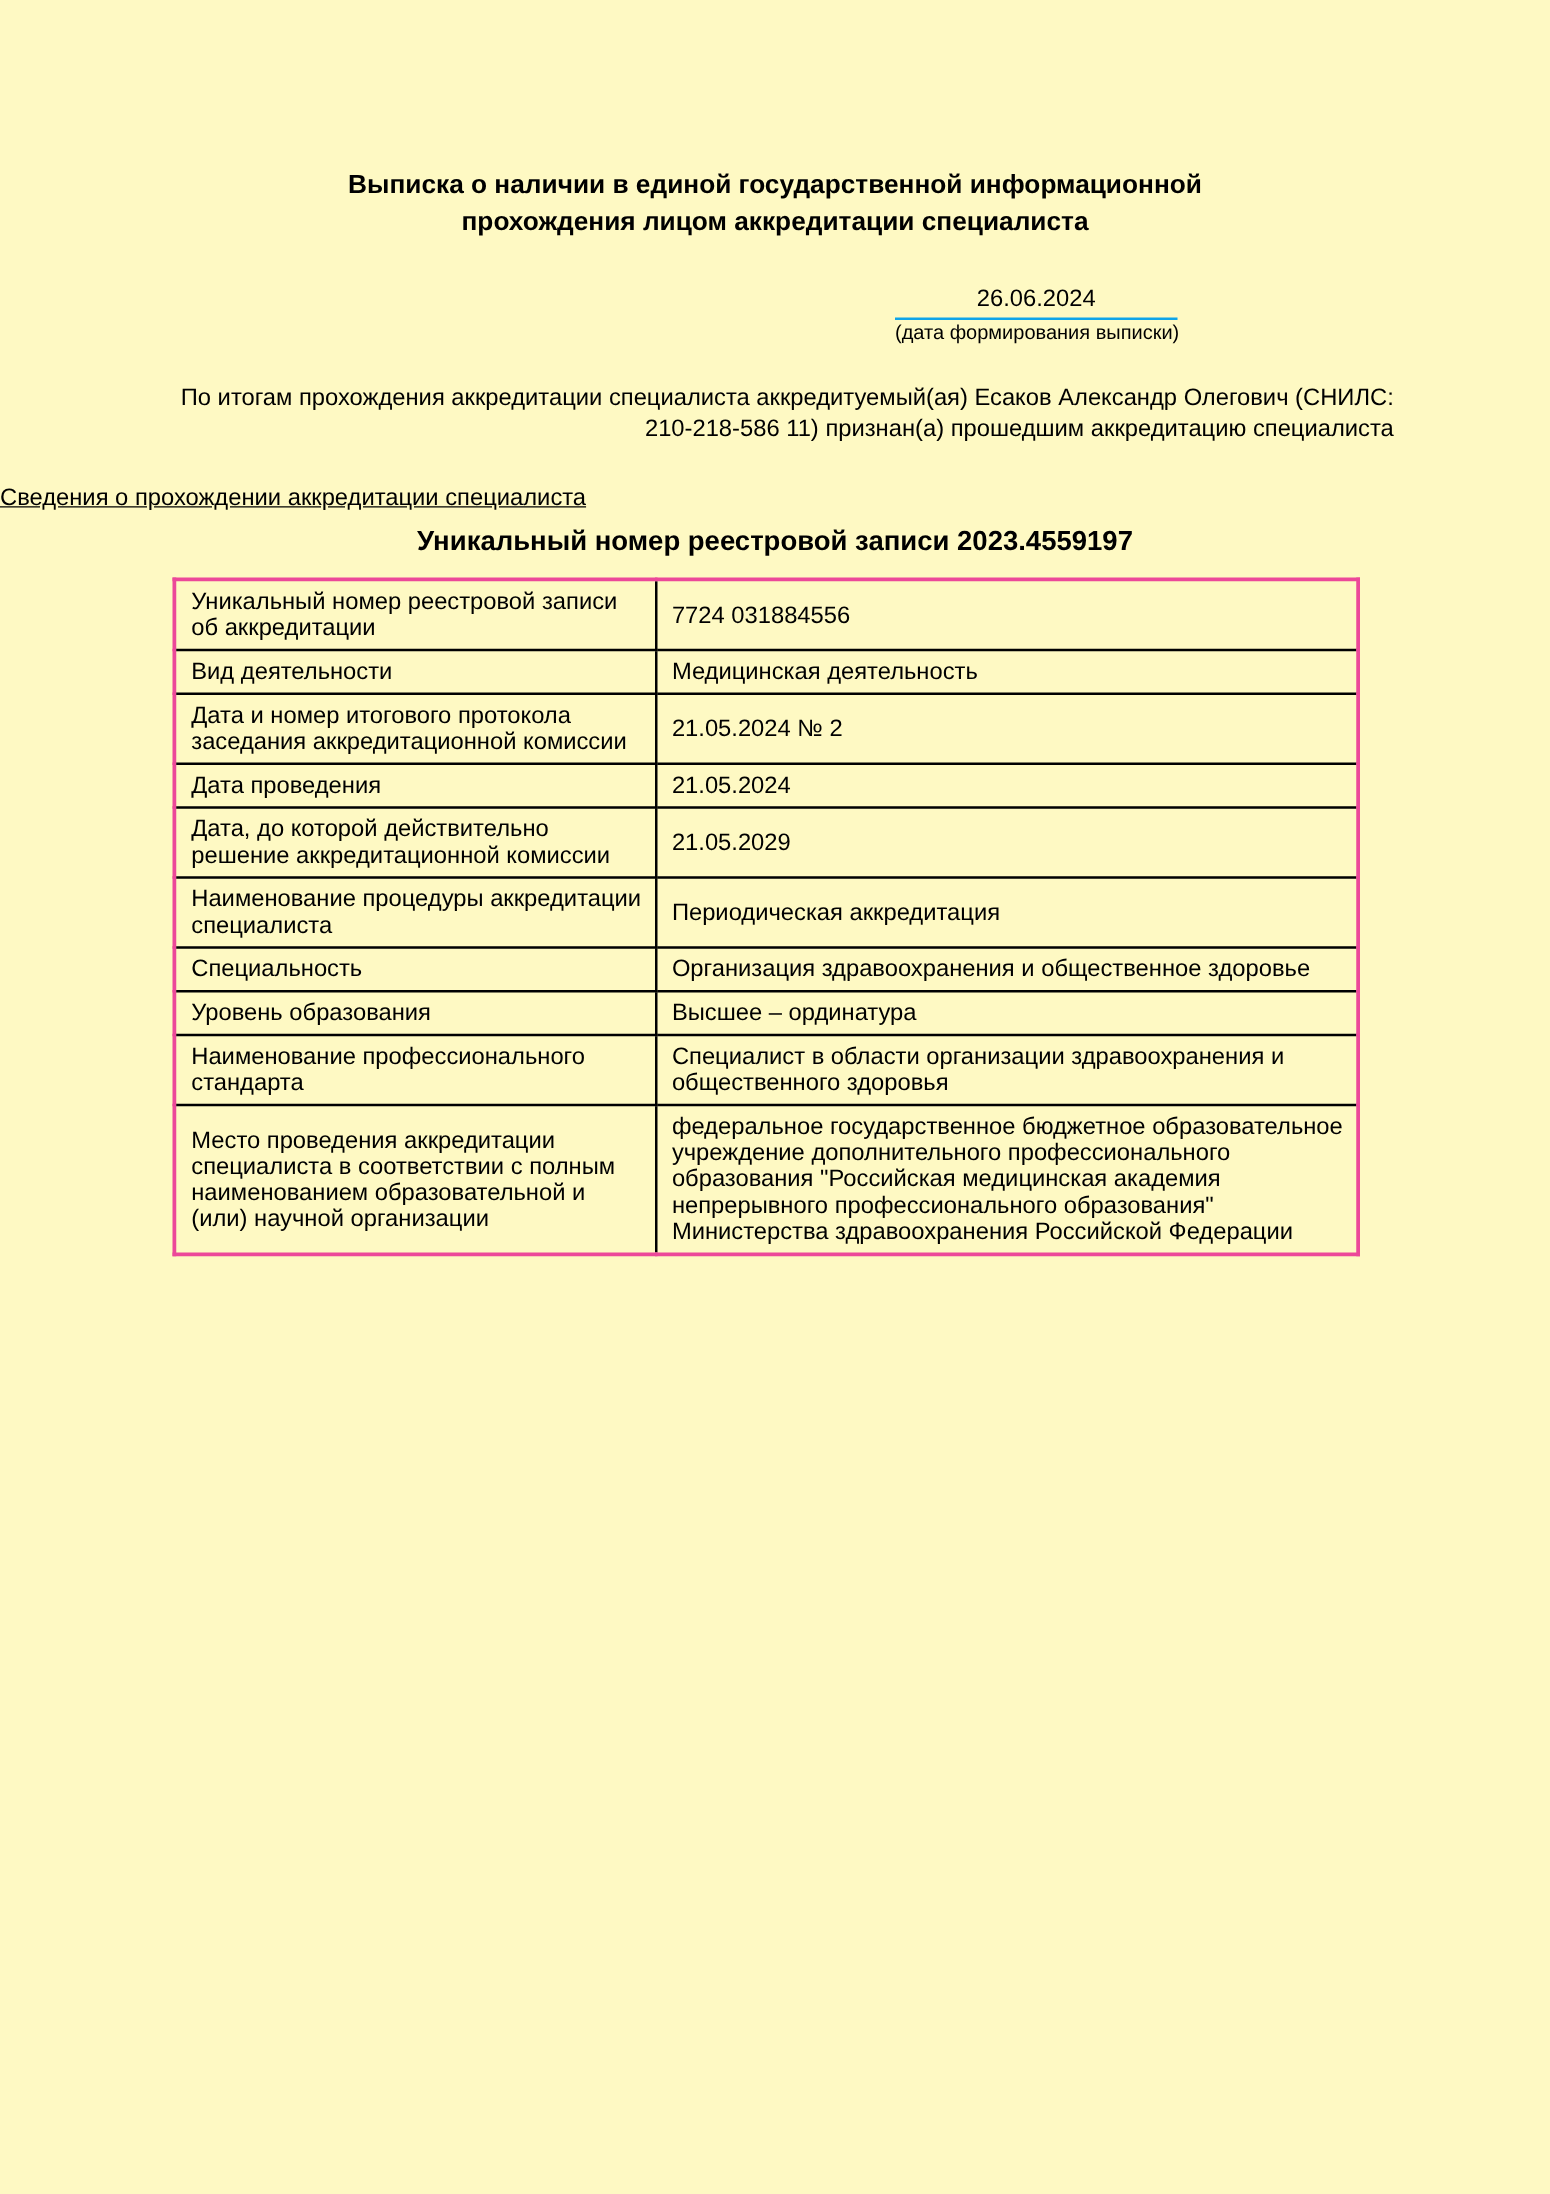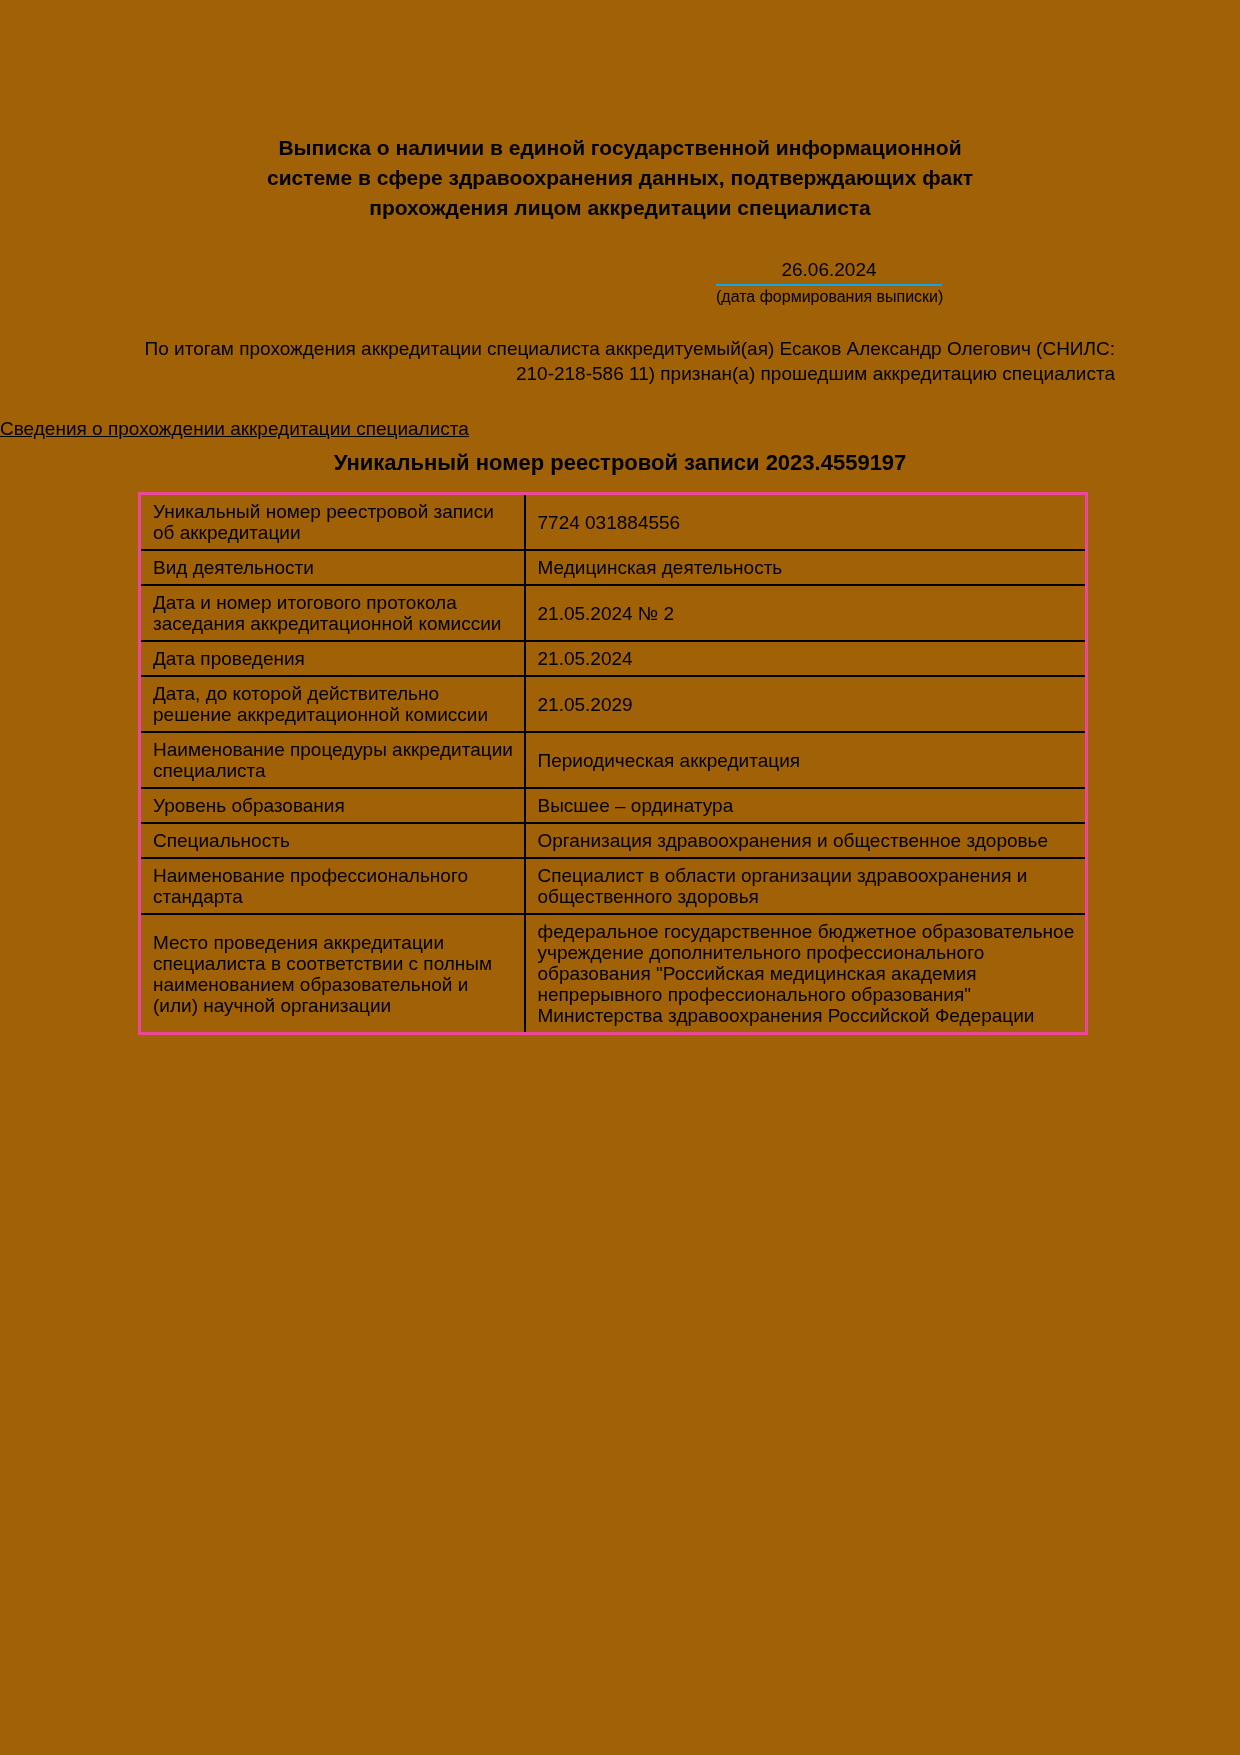--- a/index.html
+++ b/index.html
@@ -1,21 +1,21 @@
 <!DOCTYPE html>
 <html lang="ru"><head>
 <meta charset="utf-8">
 <style>
   html, body { margin: 0; padding: 0; background: #ffffff; }
   .page {
     position: relative;
     width: 1240px;
     height: 1755px;
     margin: 0 auto;
-    background: #a16207;
+    background: #fef9c3;
     color: #000000;
     font-family: "Liberation Sans", sans-serif;
     overflow: hidden;
     box-sizing: border-box;
   }
   .doc-title {
     margin: 133px auto 0 auto;
     text-align: center;
     font-size: 21px;
     font-weight: bold;
@@ -74,21 +74,20 @@
   }
   col.col-label { width: 385px; }
 </style>
 </head>
 <body>
 
 <div class="page">
 
   <div class="doc-title">
     <div>Выписка о наличии в единой государственной информационной</div>
-    <div>системе в сфере здравоохранения данных, подтверждающих факт</div>
     <div>прохождения лицом аккредитации специалиста</div>
   </div>
 
   <div class="date-block">
     <span class="date-value">26.06.2024</span>
     <div class="date-caption">(дата формирования выписки)</div>
   </div>
 
   <p class="intro">По итогам прохождения аккредитации специалиста аккредитуемый(ая) Есаков Александр Олегович (СНИЛС: 210-218-586 11) признан(а) прошедшим аккредитацию специалиста</p>
 
@@ -120,26 +119,26 @@
       </tr>
       <tr>
         <td class="cell-label">Дата, до которой действительно решение аккредитационной комиссии</td>
         <td class="cell-value">21.05.2029</td>
       </tr>
       <tr>
         <td class="cell-label">Наименование процедуры аккредитации специалиста</td>
         <td class="cell-value">Периодическая аккредитация</td>
       </tr>
       <tr>
+        <td class="cell-label">Специальность</td>
+        <td class="cell-value">Организация здравоохранения и общественное здоровье</td>
+      </tr>
+      <tr>
         <td class="cell-label">Уровень образования</td>
         <td class="cell-value">Высшее – ординатура</td>
-      </tr>
-      <tr>
-        <td class="cell-label">Специальность</td>
-        <td class="cell-value">Организация здравоохранения и общественное здоровье</td>
       </tr>
       <tr>
         <td class="cell-label">Наименование профессионального стандарта</td>
         <td class="cell-value">Специалист в области организации здравоохранения и общественного здоровья</td>
       </tr>
       <tr>
         <td class="cell-label">Место проведения аккредитации специалиста в соответствии с полным наименованием образовательной и (или) научной организации</td>
         <td class="cell-value">федеральное государственное бюджетное образовательное учреждение дополнительного профессионального образования "Российская медицинская академия непрерывного профессионального образования" Министерства здравоохранения Российской Федерации</td>
       </tr>
     </tbody>

